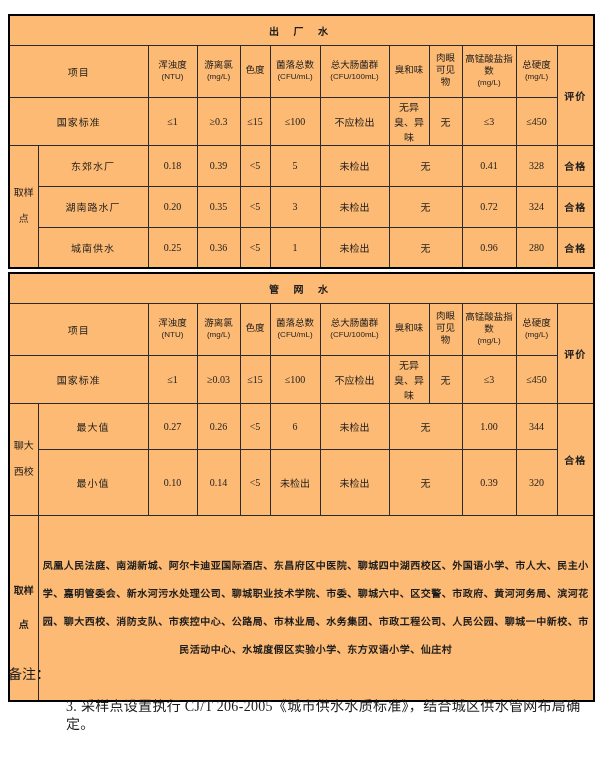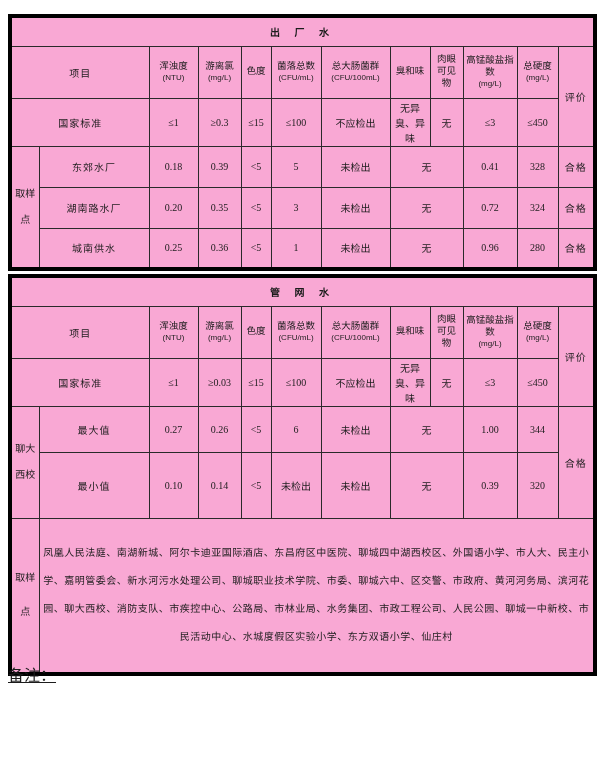--- a/index.html
+++ b/index.html
@@ -9,22 +9,22 @@
     font-family: "Liberation Serif", "DejaVu Serif", serif;
     color: #1c1c1c;
     position: relative;
   }
   .page { position: absolute; top: 14px; left: 8px; width: 590px; }
 
   table.wq {
     border-collapse: collapse;
     table-layout: fixed;
     width: 585px;
-    border: 4px solid #000000;
-    background: #f9a8d4;
+    border: 2px solid #000000;
+    background: #fdba74;
   }
   table.wq + table.wq { margin-top: 3px; }
   table.wq td {
     border: 1px solid #2a2a2a;
     text-align: center;
     vertical-align: middle;
     font-size: 10px;
     padding: 1px 2px;
     overflow: hidden;
     word-break: break-all;
@@ -33,49 +33,48 @@
     height: 30px;
     font-size: 13px;
     font-weight: 600;
     letter-spacing: 6px;
   }
   tr.r-head td { height: 52px; }
   tr.r-std  td { height: 42px; text-align: center; }
   tr.r-data td { height: 41px; }
   tr.r-max  td { height: 46px; }
   tr.r-min  td { height: 66px; }
-  tr.r-samp td { height: 156px; }
+  tr.r-samp td { height: 186px; font-weight: bold; }
 
   td.corner, td.stdlabel, td.name { font-size: 11.5px; letter-spacing: 1px; }
   .hdr-label { font-size: 9.5px; line-height: 1.25; }
   .hdr-unit  { font-size: 8px;   line-height: 1.25; font-family: "Liberation Sans", "DejaVu Sans", sans-serif; }
   td.val { font-size: 10px; }
-  td.eval { font-size: 10.5px; letter-spacing: 1px; }
+  td.eval { font-size: 10.5px; letter-spacing: 1px; font-weight: bold; }
   td.vlabel {
     font-size: 11.5px;
     line-height: 2.6;
     padding: 0 7px;
     word-break: break-all;
   }
   tr.r-samp td.vlabel { line-height: 3.4; }
   td.sampling {
     text-align: justify;
     font-size: 11.5px;
     line-height: 28px;
     padding: 4px 9px 4px 9px;
     letter-spacing: 0.5px;
   }
 
   .notes {
     position: absolute;
     top: 666px; left: 8px;
     width: 592px;
-    font-size: 16px;
+    font-size: 14px;
     line-height: 1.3;
-    text-decoration: underline;
   }
   .note-row { margin-bottom: 14px; display: flex; }
   .note-label { white-space: nowrap; }
   .note-item { letter-spacing: 0.3px; }
   .note-row.cont { padding-left: 58px; }
 </style>
 </head>
 <body>
 
 <div class="page">
@@ -286,13 +285,16 @@
     </tr>
   </tbody>
     </table>
 
 </div>
 
 <div class="notes">
   <div class="note-row">
     <span class="note-label">备注：</span>
   </div>
+  <div class="note-row cont">
+    <span class="note-item">3. 采样点设置执行 CJ/T 206-2005《城市供水水质标准》，结合城区供水管网布局确定。</span>
+  </div>
 </div>
 
 </body></html>

